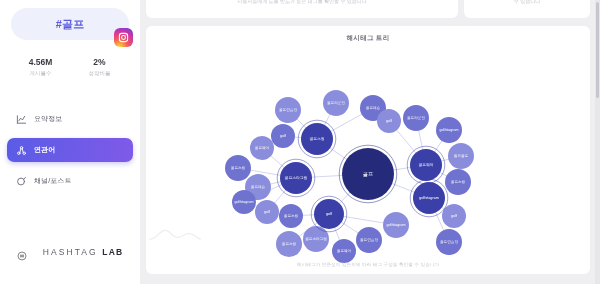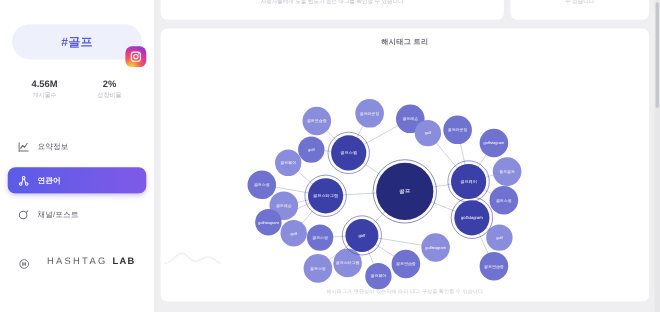--- a/index.html
+++ b/index.html
@@ -16,21 +16,21 @@
     background: #efeff1;
   }
 
   
   .sidebar {
     width: 140px;
     height: 284px;
     background: #ffffff;
     flex: 0 0 140px;
     position: relative;
-    padding: 20px 8px 0 8px;
+    padding: 6px 8px 0 8px;
     display: flex;
     flex-direction: column;
     align-items: center;
   }
 
   .tag-badge-wrap {
     position: relative;
     width: 118px;
     margin-top: 2px;
   }
@@ -102,21 +102,21 @@
   .nav-label {
     font-size: 7px;
     color: #555566;
     letter-spacing: .1px;
   }
   .nav-item.active .nav-label { color: #ffffff; font-weight: bold; }
   .nav-icon { width: 11px; height: 11px; display:flex; align-items:center; justify-content:center; }
   .nav-icon svg { display:block; }
 
   .brand {
-    margin-top: 18px;
+    margin-top: 47px;
     display: flex;
     align-items: flex-start;
     gap: 16px;
   }
   .brand-mark { width: 10px; height: 10px; }
   .brand-text {
     font-size: 8.5px;
     letter-spacing: 2.1px;
     color: #5d5d68;
   }

